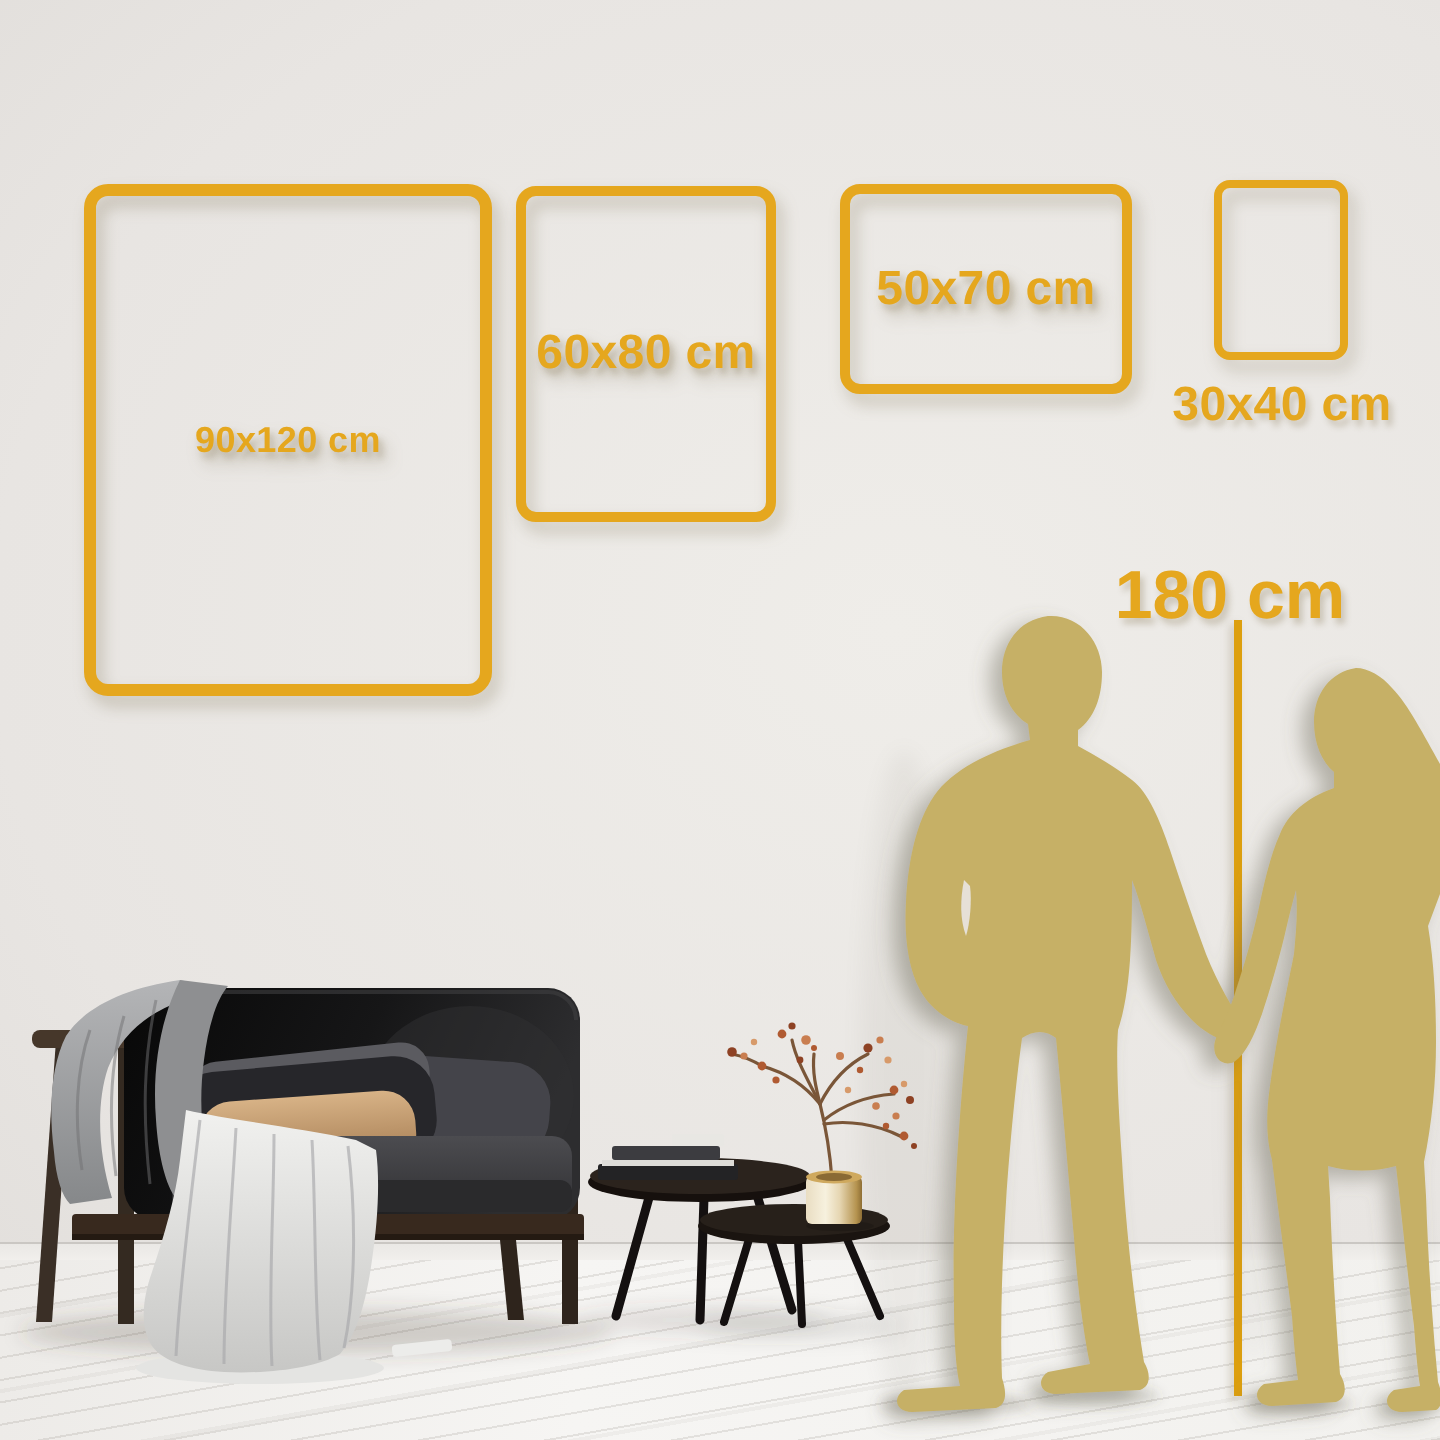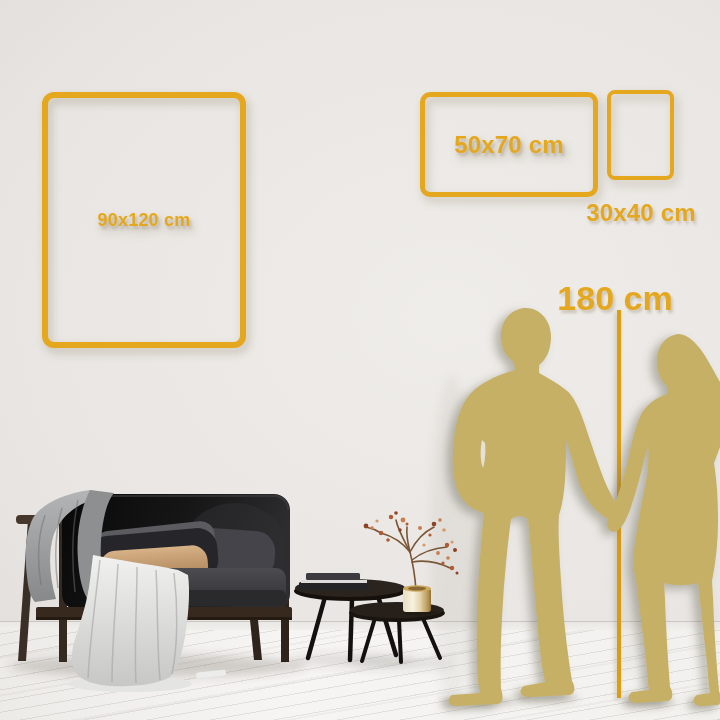--- a/index.html
+++ b/index.html
@@ -18,46 +18,49 @@
   .floor{position:absolute;left:0;top:630px;width:720px;height:90px;
         background:
           repeating-linear-gradient(-10deg, rgba(108,100,90,.14) 0 1px, rgba(0,0,0,0) 1px 11px),
           repeating-linear-gradient(-10deg, rgba(108,100,90,.06) 0 2px, rgba(0,0,0,0) 2px 37px),
           linear-gradient(90deg,#edebe8,#f6f5f3 40%,#f2f1ee);}
   .frame{position:absolute;box-sizing:border-box;border:5px solid var(--accent-gold);
         border-radius:10px;display:flex;align-items:center;justify-content:center;
         filter:drop-shadow(3px 5px 4px rgba(110,95,60,.30));}
   .f1{left:42px;top:92px;width:204px;height:256px;border-width:6px;border-radius:12px;}
   .f2{left:258px;top:93px;width:130px;height:168px;}
-  .f3{left:420px;top:92px;width:178px;height:105px;}
+  .f3{left:420px;top:92px;width:146px;height:105px;}
   .f4{left:607px;top:90px;width:67px;height:90px;border-width:4px;border-radius:8px;}
   .size-label{font-weight:700;font-size:24px;line-height:1;color:var(--accent-gold);
         letter-spacing:.2px;white-space:nowrap;
         text-shadow:2px 3px 3px rgba(120,100,60,.28);}
   .f1 .size-label{font-size:18px;}
-  .label-30x40{position:absolute;left:576px;top:191px;width:130px;text-align:center;margin-top:10px;}
+  .label-30x40{position:absolute;left:576px;top:191px;width:130px;text-align:center;}
   .height-label{position:absolute;left:553px;top:281px;width:124px;text-align:center;
         font-weight:700;font-size:34px;line-height:1;color:var(--accent-gold);
         text-shadow:2px 3px 3px rgba(120,100,60,.28);}
   .measure-line{position:absolute;left:617px;top:310px;width:4px;height:388px;
         background:var(--measure-line);
         filter:drop-shadow(-2px 2px 2px rgba(120,100,60,.25));}
   .scene-svg{position:absolute;left:0;top:0;width:720px;height:720px;pointer-events:none;}
 </style>
 </head>
 <body>
 
 <div class="stage">
 
   <div class="wall"></div>
   <div class="baseboard"></div>
   <div class="floor"></div>
 
   <div class="frame f1">
     <span class="size-label">90x120 cm</span>
+  </div>
+  <div class="frame f2">
+    <span class="size-label">60x80 cm</span>
   </div>
   <div class="frame f3">
     <span class="size-label">50x70 cm</span>
   </div>
   <div class="frame f4"></div>
   <div class="label-30x40">
     <span class="size-label">30x40 cm</span>
   </div>
 
   <div class="height-label">180 cm</div>

